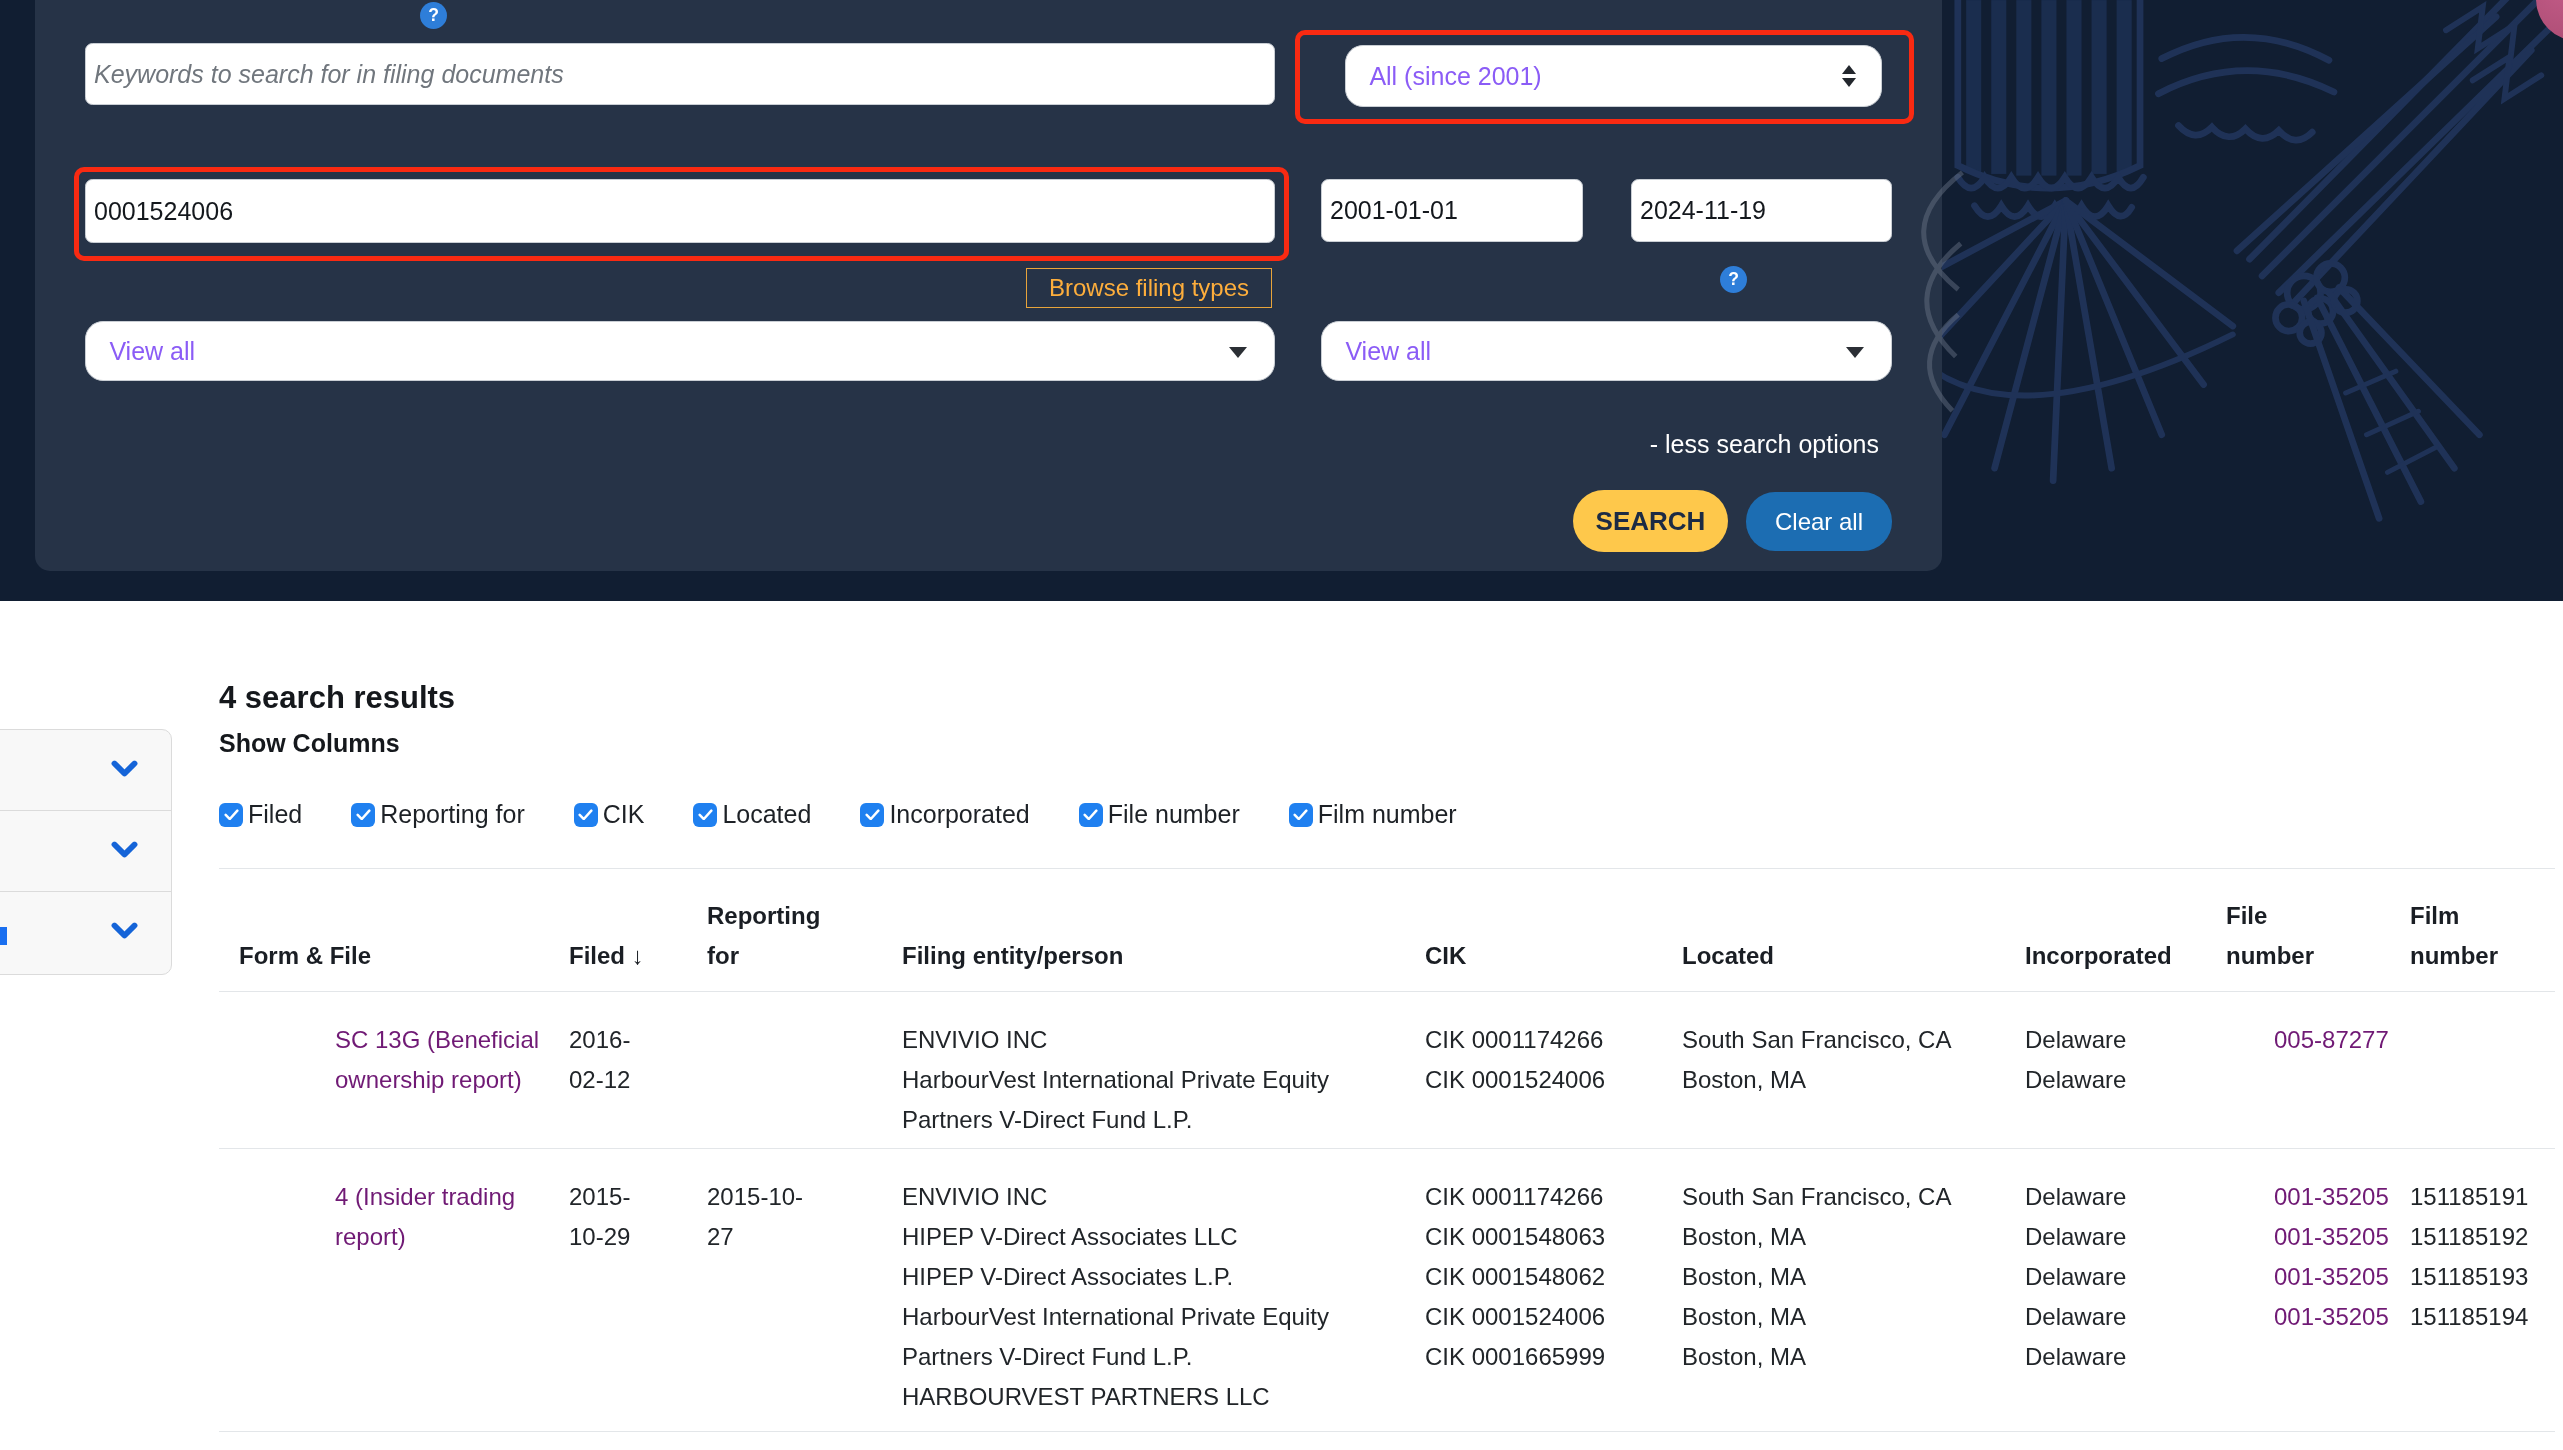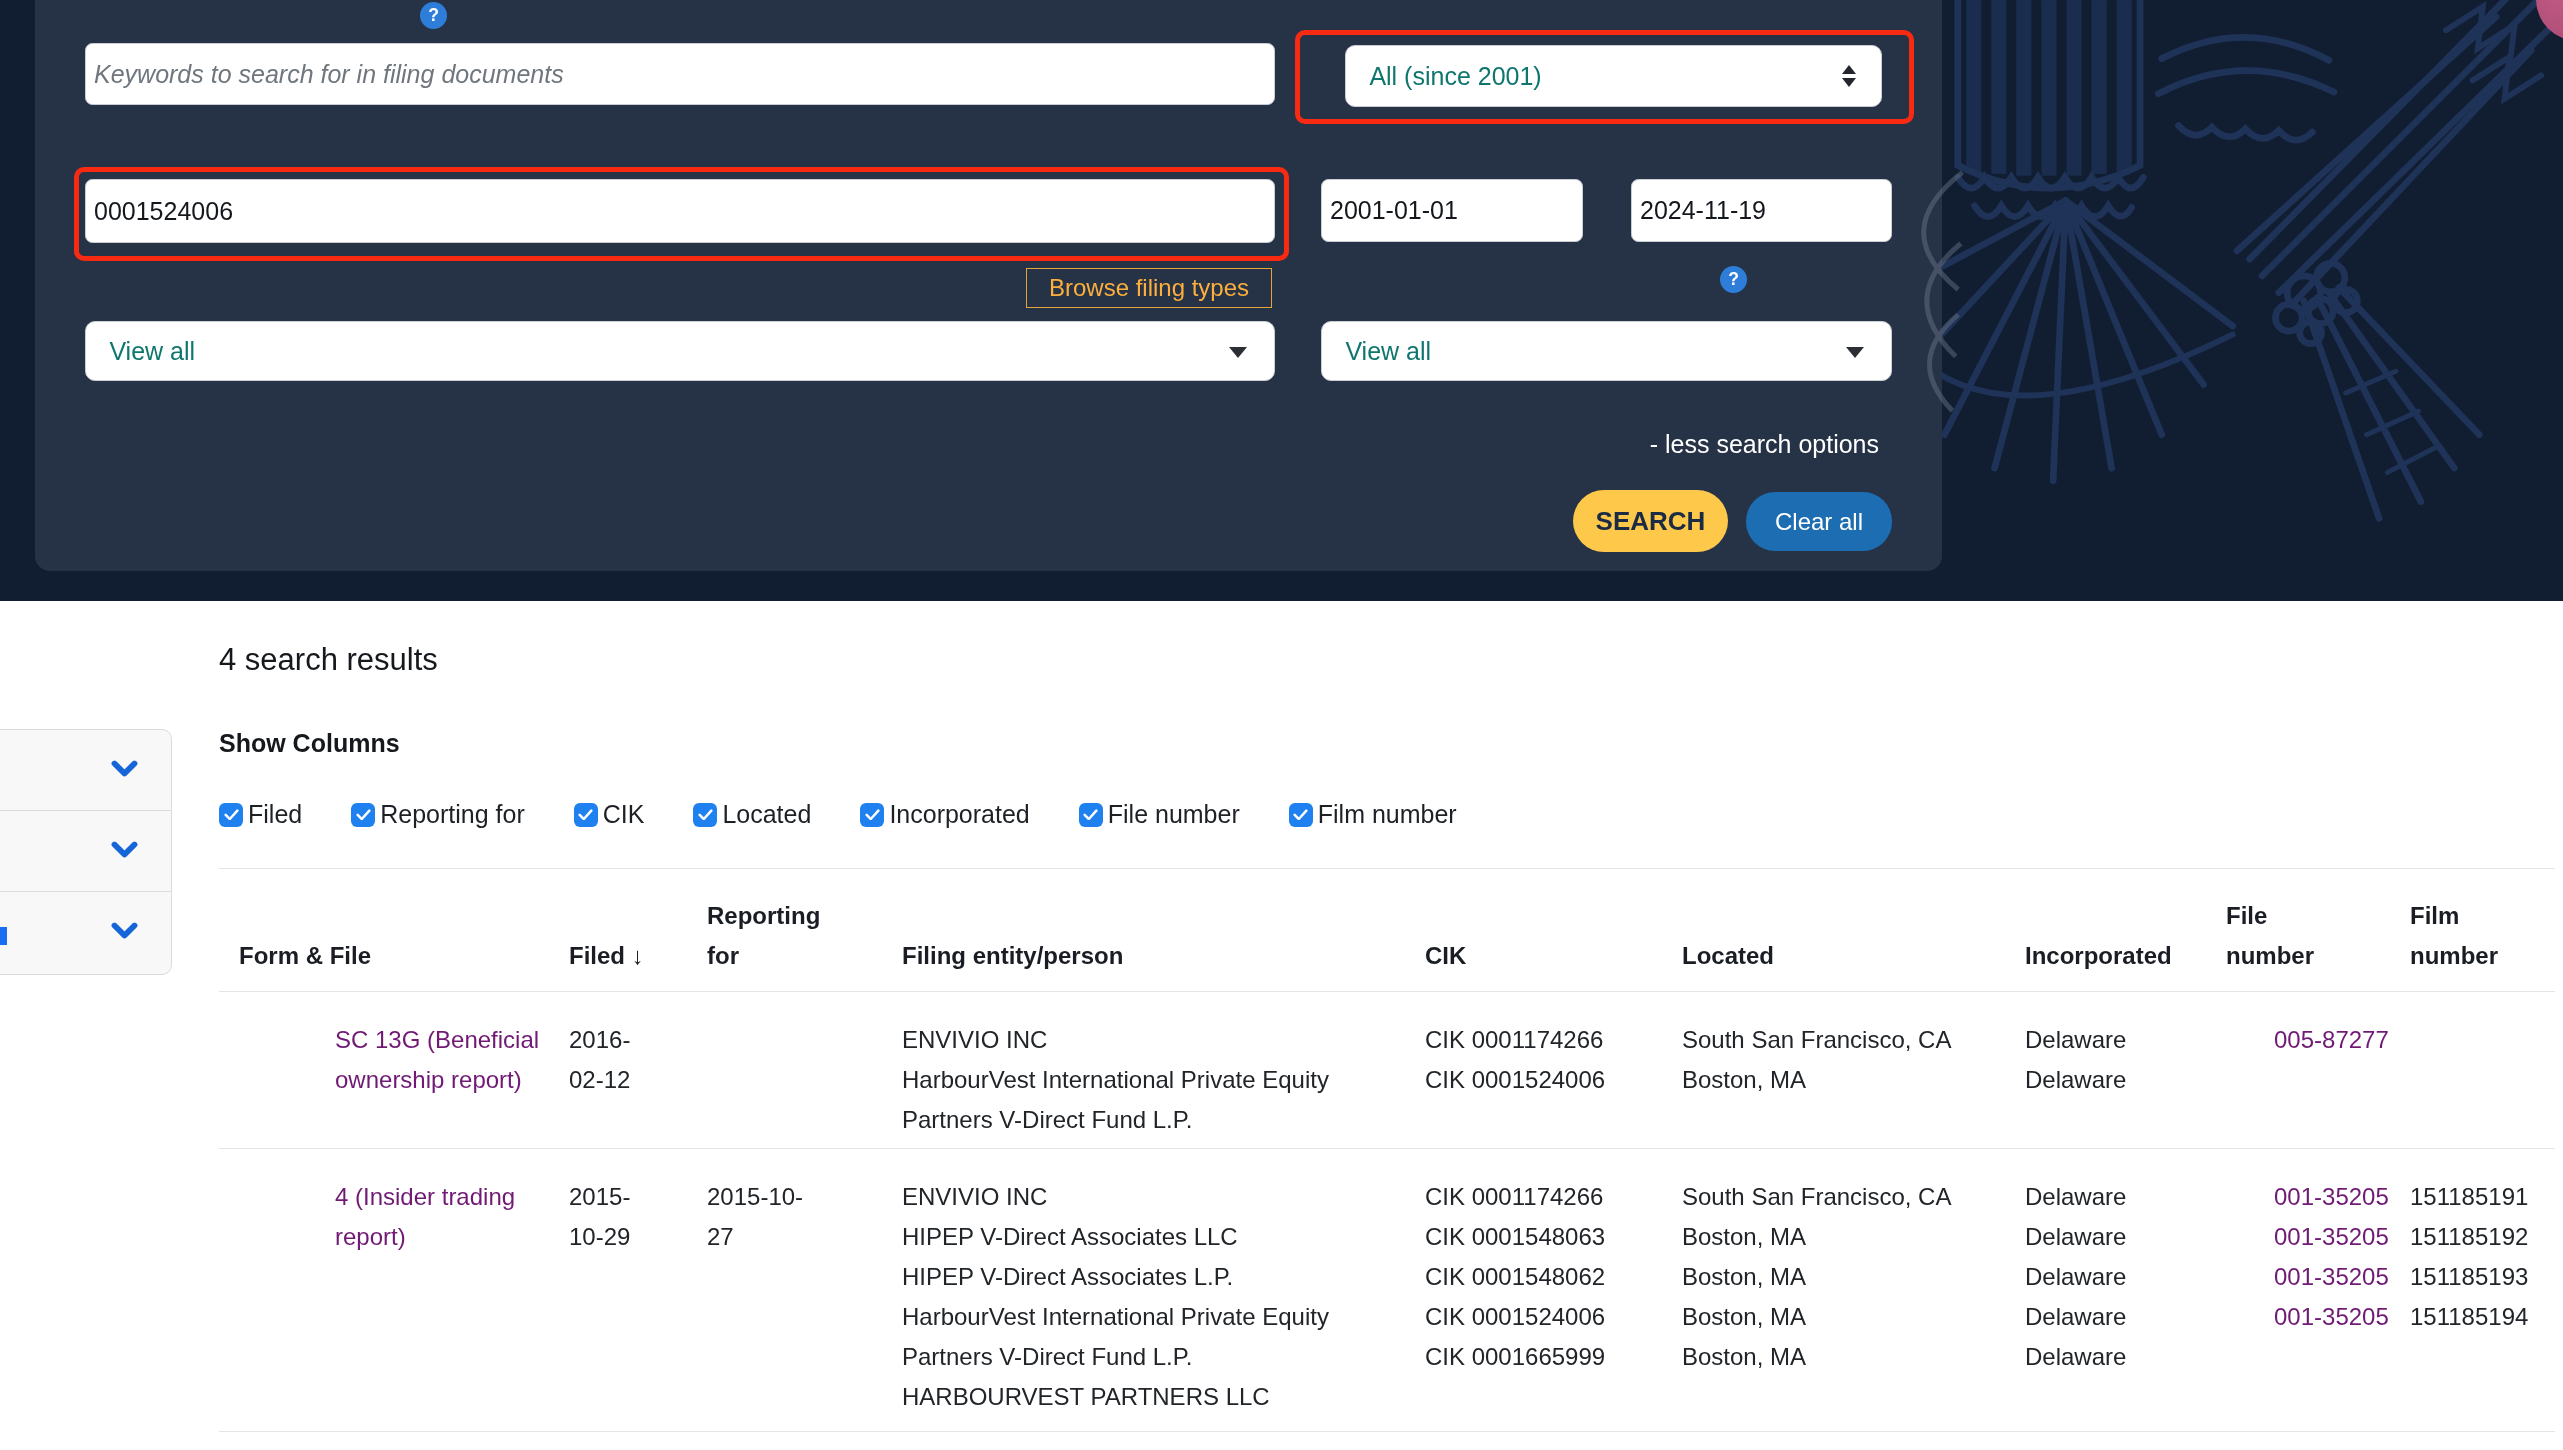--- a/index.html
+++ b/index.html
@@ -15,41 +15,41 @@
   .pink-circle{position:absolute;left:2536px;top:-43px;width:84px;height:84px;border-radius:50%;
          background:radial-gradient(circle at 35% 35%,#c25b87,#a84a70);z-index:5;}
 
   .form-label{position:absolute;color:#fff;font-size:25px;line-height:28.4px;white-space:nowrap;}
   .help-icon{position:absolute;width:27px;height:27px;border-radius:50%;background:#2e7ed9;color:#fff;
          font-size:17.6px;font-weight:bold;display:flex;align-items:center;justify-content:center;z-index:4;cursor:pointer;}
   .tfield{position:absolute;background:#fff;border:0.8px solid #c9ced4;border-radius:7.5px;font-size:25px;
          color:#14181d;padding:0 0 0 8px;font-family:"Liberation Sans","DejaVu Sans",sans-serif;box-sizing:border-box;z-index:3;}
   .tfield::placeholder{color:#70767d;font-style:italic;}
   .red-box{position:absolute;border:5px solid #f92a12;border-radius:10px;z-index:4;pointer-events:none;box-sizing:border-box;}
-  .fake-select{position:absolute;background:#fff;border:0.8px solid #c9ced4;border-radius:10px;display:flex;
-         align-items:center;font-size:25px;color:#0f766e;padding:0 33px 0 23.4px;box-sizing:border-box;z-index:3;cursor:pointer;}
+  .fake-select{position:absolute;background:#fff;border:0.8px solid #c9ced4;border-radius:18px;display:flex;
+         align-items:center;font-size:25px;color:#8b5cf6;padding:0 33px 0 23.4px;box-sizing:border-box;z-index:3;cursor:pointer;}
   .caret-down{position:absolute;right:27px;top:50%;margin-top:-4.2px;width:0;height:0;
          border-left:9.2px solid transparent;border-right:9.2px solid transparent;border-top:11px solid #2b2f35;}
   .caret-updown{position:absolute;right:25px;top:50%;transform:translateY(-50%);display:flex;flex-direction:column;gap:4.2px;}
   .caret-updown .up{width:0;height:0;border-left:7.5px solid transparent;border-right:7.5px solid transparent;border-bottom:9.2px solid #23272d;}
   .caret-updown .dn{width:0;height:0;border-left:7.5px solid transparent;border-right:7.5px solid transparent;border-top:9.2px solid #23272d;}
   .label-caret{display:inline-block;width:0;height:0;border-left:7.5px solid transparent;border-right:7.5px solid transparent;
          border-top:9.2px solid #fff;margin-left:10px;vertical-align:middle;}
   .browse-link{position:absolute;left:1026px;top:268px;width:246px;height:40px;border:1.7px solid #e7a43b;
          color:#fdae3c;font-size:24px;display:flex;align-items:center;justify-content:center;z-index:3;cursor:pointer;box-sizing:border-box;}
   .less-link{position:absolute;left:1548px;top:430px;width:331px;text-align:right;color:#fff;font-size:25px;z-index:3;cursor:pointer;}
   .btn-search{position:absolute;left:1573px;top:490px;width:155px;height:62px;border:none;border-radius:31px;
          background:#fec84b;color:#1c2b44;font-size:26px;font-weight:bold;z-index:3;cursor:pointer;
          font-family:"Liberation Sans","DejaVu Sans",sans-serif;}
   .btn-clear{position:absolute;left:1746px;top:492px;width:146px;height:59px;border:none;border-radius:29px;
          background:#1c6db2;color:#fff;font-size:24px;z-index:3;cursor:pointer;
          font-family:"Liberation Sans","DejaVu Sans",sans-serif;}
 
   
-  .results-heading{position:absolute;left:219px;top:642px;font-size:31px;font-weight:400;color:#15181c;text-align:center;}
+  .results-heading{position:absolute;left:219px;top:680px;font-size:31px;font-weight:700;color:#15181c;text-align:center;}
   .show-columns{position:absolute;left:219px;top:729px;font-size:25px;font-weight:bold;color:#15181c;}
   .toggles{position:absolute;left:219px;top:800px;display:flex;gap:49px;align-items:center;}
   .toggle{display:flex;align-items:center;gap:5px;font-size:25px;color:#1d2126;white-space:nowrap;}
   .cbox{width:24px;height:24px;border-radius:5.9px;background:#1f80f0;display:flex;align-items:center;justify-content:center;cursor:pointer;}
 
   
   .accordion{position:absolute;left:-11.7px;top:729px;width:184px;height:246px;background:#f8f8f8;
          border:1.7px solid #dbdbdb;border-radius:0 10px 10px 0;box-sizing:border-box;z-index:2;}
   .acc-row{position:relative;height:80px;border-bottom:1.7px solid #dbdbdb;cursor:pointer;}
   .acc-row:last-child{border-bottom:none;}

